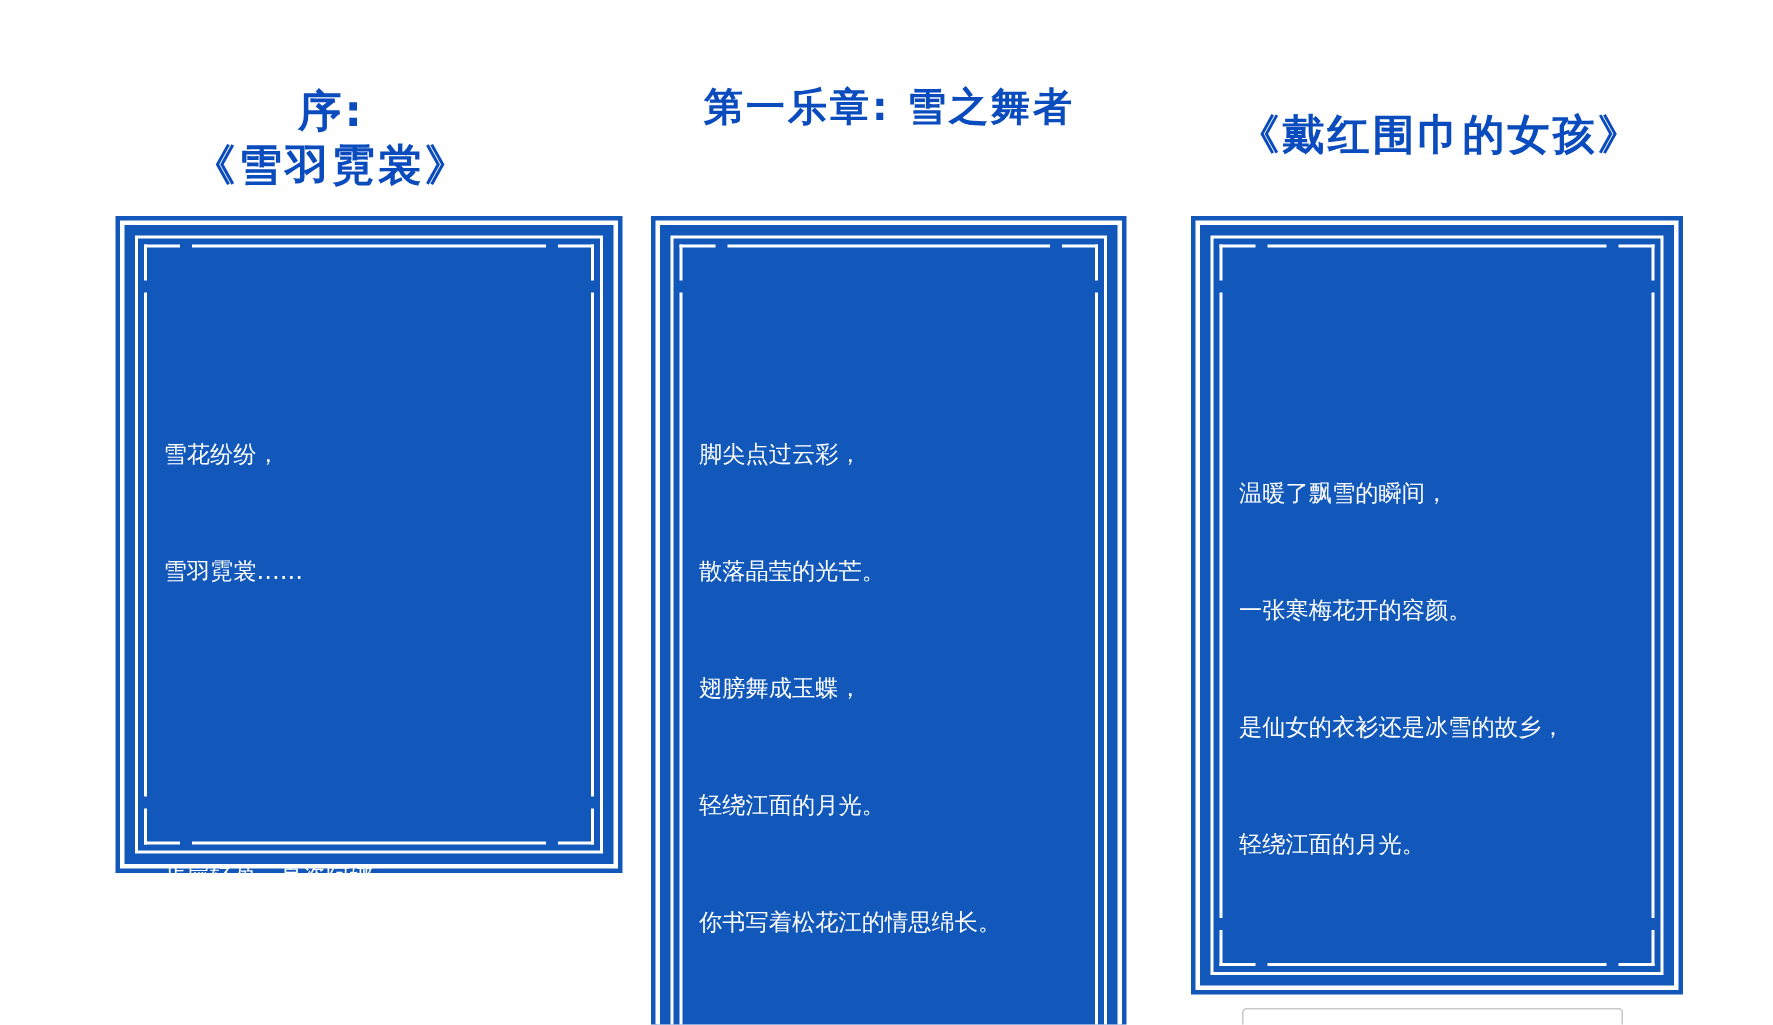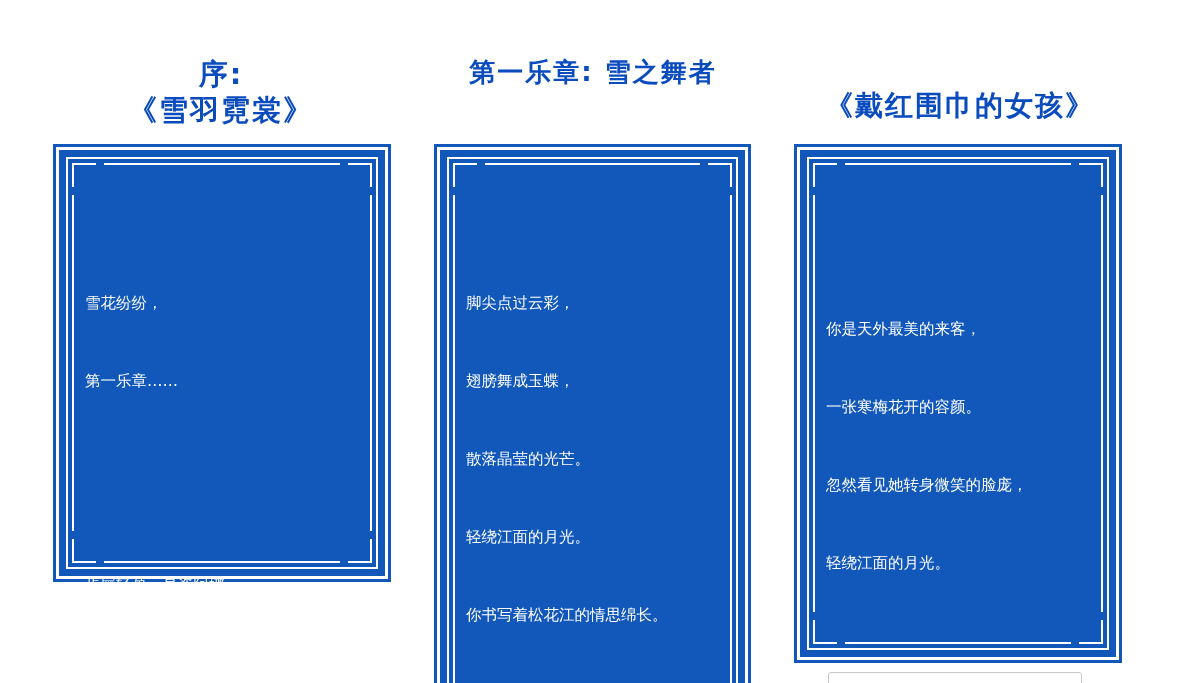--- a/index.html
+++ b/index.html
@@ -32,21 +32,21 @@
     text-align: center;
     letter-spacing: 2px;
     line-height: 1.25;
     font-family: "DejaVu Sans", "Liberation Sans", sans-serif;
   }
   .heading .line1 { display: block; }
   .heading .line2 { display: block; }
 
   .h1 { position: absolute; top: 56px; left: 0; width: 350px; font-size: 29px; }
   .h2 { position: absolute; top: 56px; left: 0; width: 330px; font-size: 26px; }
-  .h3 { position: absolute; top: 72px; left: 0; width: 340px; font-size: 28px; margin-top: 16px; }
+  .h3 { position: absolute; top: 72px; left: 0; width: 340px; font-size: 28px; }
 
   
   .card {
     position: absolute;
     background: #1158ba;
     border: 3px solid #ffffff;
     box-sizing: border-box;
     box-shadow: 0 0 0 3px #1158ba;
   }
   .card::before {
@@ -70,21 +70,21 @@
   .corner.br { right: 13px; bottom: 13px; border-left: none;  border-top: none; }
   .edge {
     position: absolute;
     background: #ffffff;
   }
   .edge.top    { height: 2px; left: 45px; right: 45px; top: 13px; }
   .edge.bottom { height: 2px; left: 45px; right: 45px; bottom: 13px; }
   .edge.left   { width: 2px; top: 45px; bottom: 45px; left: 13px; }
   .edge.right  { width: 2px; top: 45px; bottom: 45px; right: 13px; }
 
-  .card-1 { left: 10px;  top: 147px; width: 332px; height: 432px; }
+  .card-1 { left: 34px;  top: 147px; width: 332px; height: 432px; }
   .card-2 { left: 9px;   top: 147px; width: 311px; height: 620px; padding-left: 31px; }
   .card-3 { left: 7px;   top: 147px; width: 322px; height: 513px; }
 
   .poem {
     position: absolute;
     left: 26px;
     right: 22px;
     color: #ffffff;
     font-size: 15.5px;
     line-height: 26px;
@@ -125,21 +125,21 @@
       <span class="corner tr"></span>
       <span class="corner bl"></span>
       <span class="corner br"></span>
       <span class="edge top"></span>
       <span class="edge bottom"></span>
       <span class="edge left"></span>
       <span class="edge right"></span>
       <div class="poem poem-1">
         <p class="stanza">
           <span class="line">雪花纷纷，</span>
-          <span class="line">第一乐章……</span>
+          <span class="line">雪羽霓裳……</span>
         </p>
         <p class="stanza">
           <span class="line">步屦轻盈，身姿阿娜。</span>
           
           
         </p>
         
         
         
       </div>
@@ -155,22 +155,22 @@
       <span class="corner tr"></span>
       <span class="corner bl"></span>
       <span class="corner br"></span>
       <span class="edge top"></span>
       <span class="edge bottom"></span>
       <span class="edge left"></span>
       <span class="edge right"></span>
       <div class="poem poem-2">
         <p class="stanza">
           <span class="line">脚尖点过云彩，</span>
+          <span class="line">散落晶莹的光芒。</span>
           <span class="line">翅膀舞成玉蝶，</span>
-          <span class="line">散落晶莹的光芒。</span>
           <span class="line">轻绕江面的月光。</span>
           <span class="line">你书写着松花江的情思绵长。</span>
         </p>
         
         
       </div>
     </div>
   </div>
 
   <div class="column col-3">
@@ -181,23 +181,23 @@
       <span class="corner tl"></span>
       <span class="corner tr"></span>
       <span class="corner bl"></span>
       <span class="corner br"></span>
       <span class="edge top"></span>
       <span class="edge bottom"></span>
       <span class="edge left"></span>
       <span class="edge right"></span>
       <div class="poem poem-3">
         <p class="stanza">
-          <span class="line">你是天外最美的来客，</span>
+          <span class="line">温暖了飘雪的瞬间，</span>
           <span class="line">一张寒梅花开的容颜。</span>
-          <span class="line">忽然看见她转身微笑的脸庞，</span>
+          <span class="line">是仙女的衣衫还是冰雪的故乡，</span>
           <span class="line">轻绕江面的月光。</span>
         </p>
         
         
       </div>
     </div>
   </div>
 
   <div class="footer-box"></div>
 </div>

